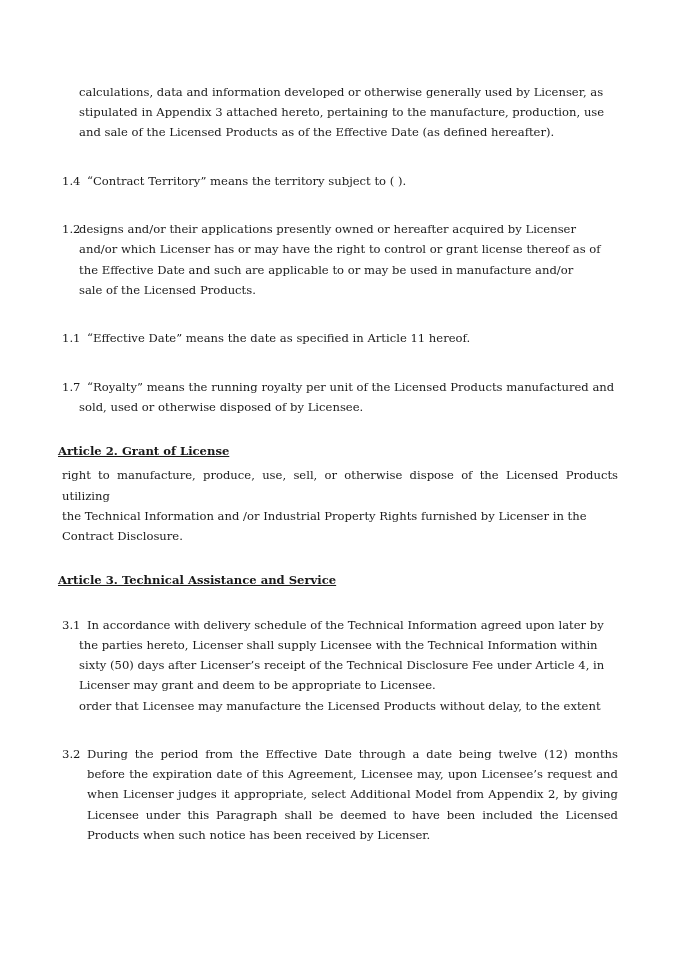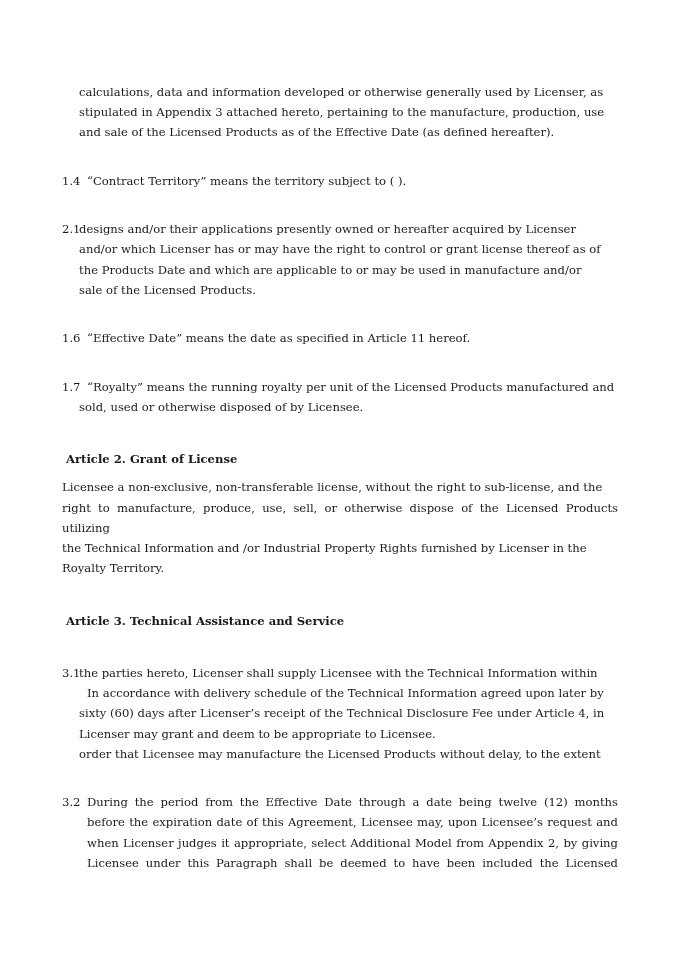--- a/index.html
+++ b/index.html
@@ -9,21 +9,21 @@
       font-family: "DejaVu Serif", "Liberation Serif", serif;
       font-size: 11.6px; color: #1a1a1a; line-height: 20.2px;
     }
     .para { margin: 4px; }
     .gap { height: 20.2px; }
     .indent-cont { padding-left: 17px; }
     .item { position: relative; padding-left: 17px; }
     .item .num { position: absolute; left: 0; top: 0; }
     .item.wide { padding-left: 25px; }
     .heading {
-      font-weight: bold; margin: 8px;
+      font-weight: bold; text-decoration: underline; margin: 0;
       font-family: "DejaVu Serif", "Liberation Serif", serif;
     }
     .line { display: block; white-space: nowrap; }
     .jline { display: block; text-align: justify; text-align-last: justify; white-space: normal; }
   </style>
 </head>
 <body>
 
 <div class="page">
 
@@ -34,65 +34,65 @@
   </div>
   <div class="gap"></div>
 
   <div class="para item">
     <span class="num">1.4</span>
     <span class="line" style="margin-left:8px">“Contract Territory” means the territory subject to ( ).</span>
   </div>
   <div class="gap"></div>
 
   <div class="para item">
-    <span class="num">2.1</span>
+    <span class="num">1.2</span>
     <span class="line">designs and/or their applications presently owned or hereafter acquired by Licenser</span>
     <span class="line">and/or which Licenser has or may have the right to control or grant license thereof as of</span>
-    <span class="line">the Products Date and which are applicable to or may be used in manufacture and/or</span>
+    <span class="line">the Effective Date and such are applicable to or may be used in manufacture and/or</span>
     <span class="line">sale of the Licensed Products.</span>
   </div>
   <div class="gap"></div>
 
   <div class="para item">
-    <span class="num">1.6</span>
+    <span class="num">1.1</span>
     <span class="line" style="margin-left:8px">“Effective Date” means the date as specified in Article 11 hereof.</span>
   </div>
   <div class="gap"></div>
 
   <div class="para item">
     <span class="num">1.7</span>
     <span class="line" style="margin-left:8px">“Royalty” means the running royalty per unit of the Licensed Products manufactured and</span>
     <span class="line">sold, used or otherwise disposed of by Licensee.</span>
   </div>
   <div class="gap"></div>
 
   <p class="heading">Article 2. Grant of License</p>
   <div class="para">
-    <span class="line">Licensee a non-exclusive, non-transferable license, without the right to sub-license, and the</span>
     <span class="jline">right to manufacture, produce, use, sell, or otherwise dispose of the Licensed Products</span>
     <span class="line">utilizing</span>
     <span class="line">the Technical Information and /or Industrial Property Rights furnished by Licenser in the</span>
-    <span class="line">Royalty Territory.</span>
+    <span class="line">Contract Disclosure.</span>
   </div>
   <div class="gap"></div>
 
   <p class="heading">Article 3. Technical Assistance and Service</p>
   <div class="gap"></div>
 
   <div class="para item">
     <span class="num">3.1</span>
+    <span class="line" style="margin-left:8px">In accordance with delivery schedule of the Technical Information agreed upon later by</span>
     <span class="line">the parties hereto, Licenser shall supply Licensee with the Technical Information within</span>
-    <span class="line" style="margin-left:8px">In accordance with delivery schedule of the Technical Information agreed upon later by</span>
-    <span class="line">sixty (60) days after Licenser’s receipt of the Technical Disclosure Fee under Article 4, in</span>
+    <span class="line">sixty (50) days after Licenser’s receipt of the Technical Disclosure Fee under Article 4, in</span>
     <span class="line">Licenser may grant and deem to be appropriate to Licensee.</span>
     <span class="line">order that Licensee may manufacture the Licensed Products without delay, to the extent</span>
   </div>
   <div class="gap"></div>
 
   <div class="para item wide">
     <span class="num">3.2</span>
     <span class="jline">During the period from the Effective Date through a date being twelve (12) months</span>
     <span class="jline">before the expiration date of this Agreement, Licensee may, upon Licensee’s request and</span>
     <span class="jline">when Licenser judges it appropriate, select Additional Model from Appendix 2, by giving</span>
     <span class="jline">Licensee under this Paragraph shall be deemed to have been included the Licensed</span>
+    <span class="line">Products when such notice has been received by Licenser.</span>
   </div>
 
 </div>
 
 </body></html>

